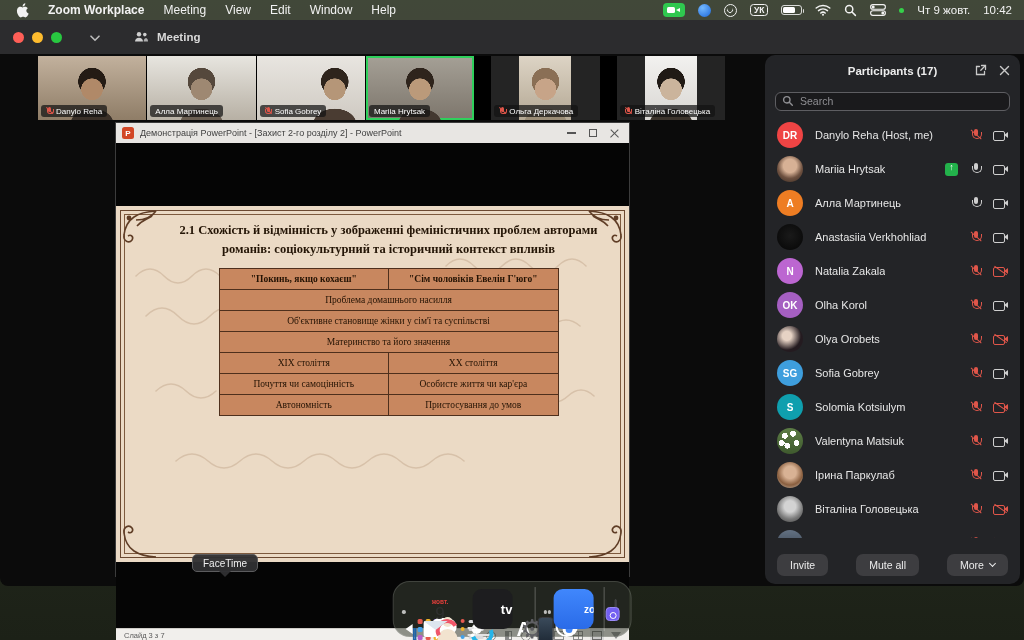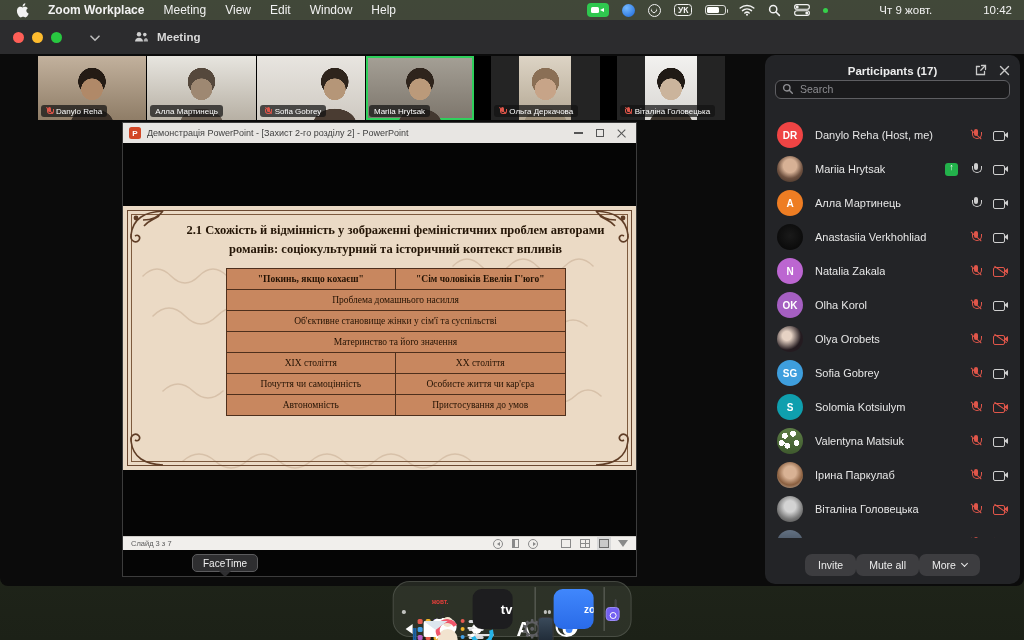--- a/index.html
+++ b/index.html
@@ -18,21 +18,21 @@
   .mb-cam::before{content:"";position:absolute;left:4px;top:4px;width:8px;height:6px;background:#fff;border-radius:1.5px;}
   .mb-cam::after{content:"";position:absolute;left:13px;top:4.5px;border-top:2.5px solid transparent;border-bottom:2.5px solid transparent;border-right:4px solid #fff;}
   .mb-zoomapp{width:13px;height:13px;border-radius:50%;background:radial-gradient(circle at 35% 30%,#74b9ff,#1b66d9);}
   .mb-viber{width:13px;height:13px;border:1.3px solid #f2f2f2;border-radius:50%;position:relative;}
   .mb-viber::after{content:"";position:absolute;left:2.5px;top:2.5px;width:5px;height:5px;border-bottom:1.6px solid #f2f2f2;border-left:1.6px solid #f2f2f2;border-radius:50%;transform:rotate(-45deg);}
   .mb-uk{border:1.2px solid #f2f2f2;border-radius:3.5px;font-size:8.5px;font-weight:700;padding:1px 3px;line-height:1;}
   .mb-batt{width:21px;height:10px;border:1px solid rgba(255,255,255,.8);border-radius:3px;position:relative;}
   .mb-batt::before{content:"";position:absolute;left:1px;top:1px;bottom:1px;width:12px;background:#fff;border-radius:1.5px;}
   .mb-batt::after{content:"";position:absolute;right:-3px;top:2.5px;width:1.8px;height:4px;background:rgba(255,255,255,.8);border-radius:0 1px 1px 0;}
   .mb-dot{width:5px;height:5px;border-radius:50%;background:#35d04a;}
-  .mb-time,.mb-date{font-size:11.5px;margin-left:38px;}
+  .mb-time,.mb-date{font-size:11.5px;}
 
   
   .tabbar{position:absolute;left:0;top:20px;width:1024px;height:34px;background:#2c2c2e;display:flex;align-items:center;}
   .lights{display:flex;gap:8px;padding-left:13px;}
   .light{width:11px;height:11px;border-radius:50%;}
   .l-red{background:#ff5f57;}.l-yel{background:#febc2e;}.l-grn{background:#28c840;}
   .tab-chev{margin-left:28px;}
   .meet-tab{display:flex;align-items:center;gap:8px;margin-left:34px;color:#d9d9d9;font-size:11.5px;font-weight:600;}
   .active-tab{position:absolute;left:278px;top:0;width:172px;height:34px;background:#161616;border-radius:9px 9px 0 0;display:flex;align-items:center;gap:8px;padding:0 10px;color:#ececec;font-size:11.5px;}
   .tab-avatar{width:17px;height:17px;border-radius:4px;background:radial-gradient(circle at 50% 40%,#cfa887 30%,#6e5140 70%);}
@@ -58,36 +58,36 @@
   .t5{--band:linear-gradient(180deg,#ddd4c5,#b4a894);--face:#c7a488;--hair:#8a6f55;--torso:#9a8c76;}
   .t6{--band:linear-gradient(180deg,#f2f1ef,#d9d7d3);--face:#cbb49c;--hair:#201a15;--torso:#3c342c;}
   .act-true{box-shadow:inset 0 0 0 2px #2fd05c;}
   .vlabel{position:absolute;left:3px;bottom:3px;z-index:2;display:flex;align-items:center;gap:3px;background:rgba(18,18,18,.72);border-radius:3px;padding:1.5px 5px;color:#fff;font-size:8px;white-space:nowrap;max-width:95%;}
   .mini-mic{position:relative;width:7px;height:9px;color:#e0564a;flex:none;}
   .mini-mic::before{content:"";position:absolute;left:2px;top:0;width:3px;height:5px;border-radius:1.5px;background:currentColor;}
   .mini-mic::after{content:"";position:absolute;left:0.5px;top:2px;width:5px;height:4px;border:1px solid currentColor;border-top:none;border-radius:0 0 3px 3px;}
   .mini-mic i{position:absolute;left:-1px;top:3.5px;width:9px;height:1.2px;background:currentColor;transform:rotate(45deg);}
 
   
-  .pptwin{position:absolute;left:122px;top:68px;width:515px;height:455px;border:1px solid #3c3c3c;background:#050505;}
+  .pptwin{position:absolute;left:115px;top:68px;width:515px;height:455px;border:1px solid #3c3c3c;background:#050505;}
   .ppt-titlebar{position:relative;height:20px;background:#e8e6e3;display:flex;align-items:center;padding:0 6px;gap:6px;}
   .ppt-ic{width:12px;height:12px;border-radius:2.5px;background:#d24726;color:#fff;font-size:8px;font-weight:700;display:flex;align-items:center;justify-content:center;flex:none;}
   .ppt-ic::after{content:"P";}
   .ppt-title{font-size:9px;color:#404040;white-space:nowrap;overflow:hidden;}
   .wctrls{margin-left:auto;display:flex;align-items:center;gap:13px;padding-right:4px;}
   .wmin{width:9px;height:1.4px;background:#555;}
   .wmax{width:8px;height:8px;border:1.3px solid #555;}
   .wclose{position:relative;width:9px;height:9px;}
   .wclose::before,.wclose::after{content:"";position:absolute;left:-1px;top:4px;width:11px;height:1.4px;background:#555;}
   .wclose::before{transform:rotate(45deg);}.wclose::after{transform:rotate(-45deg);}
   .ppt-black-top{height:63px;background:#050505;}
   .ppt-black-bot{height:66px;background:#050505;}
 
   
-  .slide{position:relative;height:264px;background:#ebdac5;overflow:hidden;padding-left:32px;}
+  .slide{position:relative;height:356px;background:#ebdac5;overflow:hidden;padding-left:32px;}
   .sframe{position:absolute;inset:4px;border:1.5px solid #6b4830;}
   .sframe2{position:absolute;inset:8px;border:1px solid #7d5a3e;}
   .corner{position:absolute;width:40px;height:40px;}
   .c-tl{left:2px;top:2px;}
   .c-tr{right:2px;top:2px;transform:scaleX(-1);}
   .c-bl{left:2px;bottom:2px;transform:scaleY(-1);}
   .c-br{right:2px;bottom:2px;transform:scale(-1,-1);}
   .script-bg{position:absolute;inset:0;opacity:.2;}
   .slide-title{position:relative;z-index:2;margin:15px 30px 0;text-align:center;
     font-family:"Liberation Serif",serif;font-weight:700;font-size:12.5px;line-height:1.5;color:#241506;}
@@ -111,21 +111,21 @@
   .sb-view.show{border:none;border-left:5px solid transparent;border-right:5px solid transparent;border-top:7px solid #8a8a8a;width:0;height:0;}
 
   
   .ftt{position:absolute;left:192px;top:500px;z-index:50;background:rgba(48,48,50,.96);border:1px solid #5c5c5e;border-radius:5px;color:#f0f0f0;font-size:10px;padding:2.5px 10px;}
   .ftt::after{content:"";position:absolute;left:50%;bottom:-6px;transform:translateX(-50%);border-left:6px solid transparent;border-right:6px solid transparent;border-top:6px solid rgba(48,48,50,.96);}
 
   
   .panel{position:absolute;left:765px;top:1px;width:255px;height:529px;background:#232427;border-radius:10px;color:#e6e6e6;}
   .p-head{position:relative;height:32px;display:flex;align-items:center;justify-content:center;font-size:11.5px;font-weight:600;color:#ececec;}
   .p-head-icons{position:absolute;right:10px;top:9px;display:flex;gap:12px;align-items:center;}
-  .p-search{position:absolute;left:10px;right:10px;top:24px;height:19px;}
+  .p-search{position:absolute;left:10px;right:10px;top:36px;height:19px;}
   .p-search input{width:100%;height:100%;background:#1a1a1c;border:1px solid #5e5e62;border-radius:6px;color:#ddd;font-size:10.5px;padding:0 6px 0 24px;outline:none;font-family:"Liberation Sans",sans-serif;}
   .p-search input::placeholder{color:#8f8f93;}
   .p-search svg{position:absolute;left:7px;top:4px;}
   .plist{position:absolute;left:12px;right:12px;top:63px;bottom:46px;overflow:hidden;}
   .prow{height:34px;display:flex;align-items:center;}
   .pav{width:26px;height:26px;border-radius:50%;flex:none;display:flex;align-items:center;justify-content:center;font-size:10px;font-weight:700;color:#fff;}
   .pname{margin-left:12px;font-size:11px;color:#e6e6e6;white-space:nowrap;overflow:hidden;}
   .picons{margin-left:auto;display:flex;align-items:center;gap:12px;flex:none;}
   .share-badge{width:13px;height:13px;background:#23b24b;border-radius:3px;position:relative;}
   .share-badge::after{content:"↑";position:absolute;left:0;top:-1px;width:13px;text-align:center;color:#fff;font-size:9px;font-weight:700;}
@@ -141,21 +141,21 @@
   .st-muted,.st-off{color:#e0564a;}
   .st-muted i,.st-off i{display:block;}
   
   .ph-mariia{background:radial-gradient(circle at 50% 38%,#d7b195 32%,#6e5140 60%,#352820 100%);}
   .ph-black{background:radial-gradient(circle at 50% 45%,#1a1a1a,#050505);}
   .ph-olya{background:radial-gradient(circle at 38% 38%,#e6d2c4 20%,#241b20 62%);}
   .ph-flowers{background:radial-gradient(circle 3px at 30% 30%,#fff 97%,transparent),radial-gradient(circle 3px at 62% 22%,#fff 97%,transparent),radial-gradient(circle 3px at 75% 58%,#fff 97%,transparent),radial-gradient(circle 3px at 40% 68%,#fff 97%,transparent),radial-gradient(circle 3px at 18% 58%,#fff 97%,transparent),linear-gradient(180deg,#5d7d46,#3f5a2e);}
   .ph-iryna{background:radial-gradient(circle at 50% 40%,#d8b294 30%,#8a5f3f 62%,#c9c2b8 100%);}
   .ph-gray{background:radial-gradient(circle at 50% 40%,#d3d3d3 28%,#7a7a7a 62%,#3c3c3c 100%);}
   .ph-partial{background:linear-gradient(180deg,#74859a,#33404f);}
-  .p-foot{position:absolute;left:0;right:0;bottom:8px;display:flex;justify-content:center;}
+  .p-foot{position:absolute;left:0;right:0;bottom:8px;display:flex;justify-content:center;gap:28px;}
   .p-btn{background:#3d3d40;border:none;color:#ececec;font-size:10.5px;border-radius:7px;padding:5px 13px;font-family:"Liberation Sans",sans-serif;display:flex;align-items:center;}
   .p-btn .caret{width:5px;height:5px;border-right:1.4px solid #ececec;border-bottom:1.4px solid #ececec;transform:rotate(45deg);margin-left:6px;margin-top:-3px;}
 
   
   .dock{position:absolute;left:50%;bottom:3px;transform:translateX(-50%);display:flex;align-items:center;gap:4px;
     background:rgba(58,64,52,.55);border:1px solid rgba(255,255,255,.14);border-radius:17px;padding:5px 10px;}
   .ditem{position:relative;flex:none;}
   .rdot{position:absolute;left:50%;bottom:-4.5px;transform:translateX(-50%);width:3.5px;height:3.5px;border-radius:50%;background:rgba(255,255,255,.7);}
   .di{width:40px;height:40px;border-radius:9px;position:relative;overflow:hidden;}
   .di-finder{background:linear-gradient(90deg,#8ecdf3 0 49%,#eef6fd 49%);}

